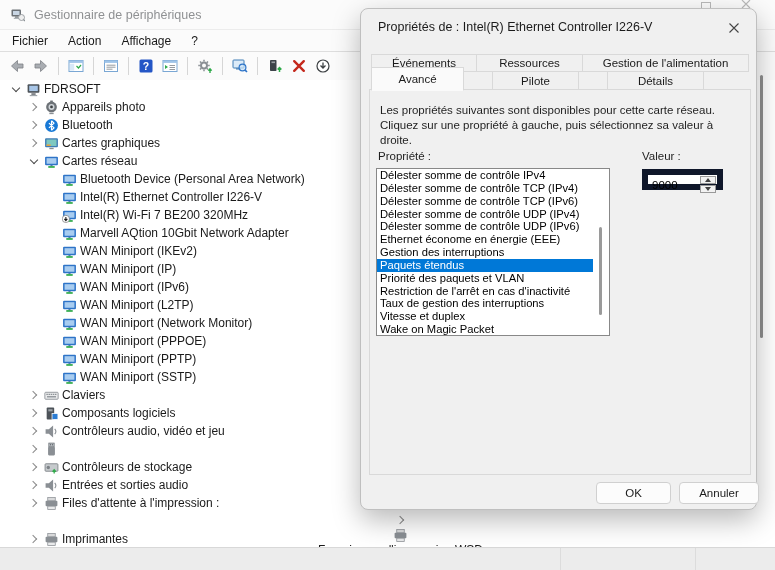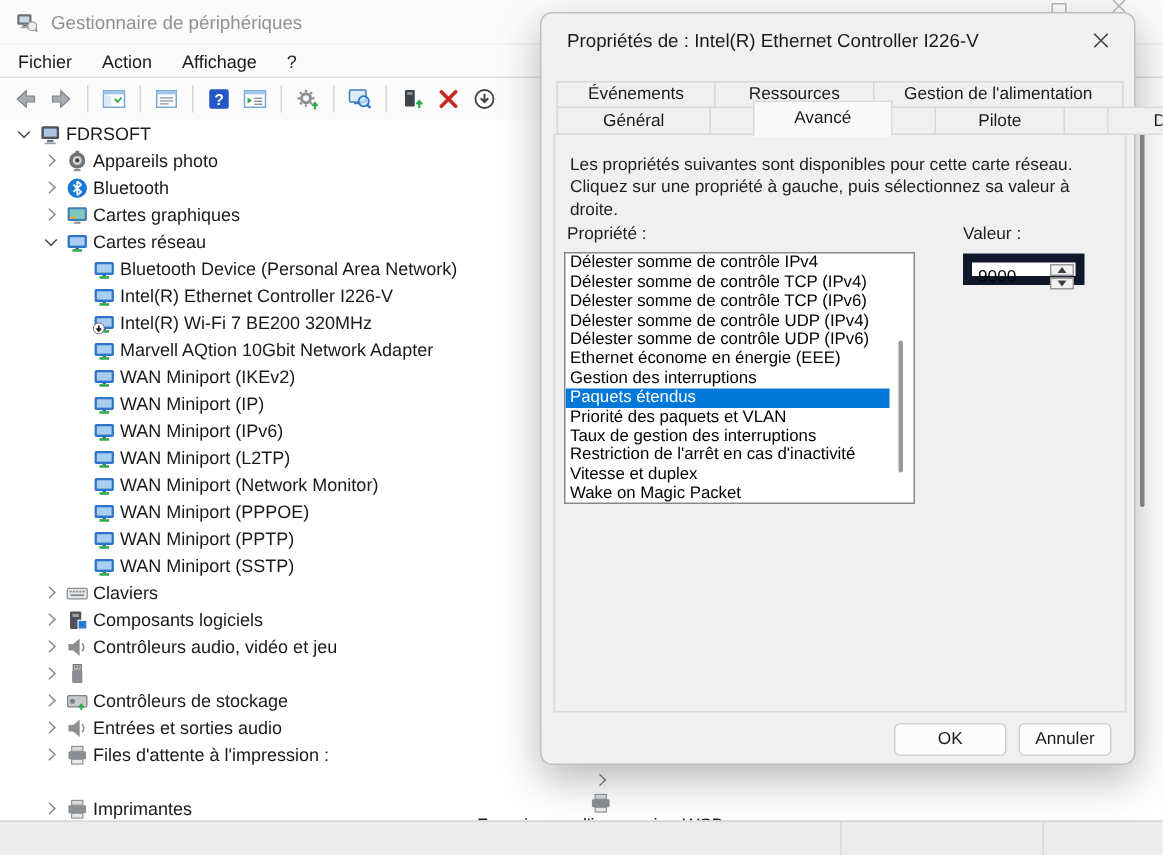--- a/index.html
+++ b/index.html
@@ -97,21 +97,21 @@
   .arr-up { width: 0; height: 0; border-left: 3px solid transparent; border-right: 3px solid transparent;
             border-bottom: 4px solid #404040; }
   .arr-dn { width: 0; height: 0; border-left: 3px solid transparent; border-right: 3px solid transparent;
             border-top: 4px solid #404040; }
 
   .dlg-btn { position: absolute; height: 22px; background: #fcfcfc; border: 1px solid #d0d0d0;
              border-radius: 4px; font-size: 11.5px; color: #1b1b1b;
              display: flex; align-items: center; justify-content: center;
              font-family: Liberation Sans, sans-serif; }
   .btn-ok { left: 235px; top: 473px; width: 75px; }
-  .btn-cancel { left: 318px; top: 473px; width: 62px; }
+  .btn-cancel { left: 318px; top: 473px; width: 80px; }
 </style>
 </head>
 <body>
 
 <div class="devwin">
   <div class="titlebar">
     <span class="app-icon">
       <svg viewBox="0 0 15 15" width="15" height="15">
           <rect x="1.5" y="2.5" width="9.5" height="7" rx="1" fill="#6d7277"></rect>
           <rect x="3" y="4" width="6.5" height="4" fill="#c9d6e4"></rect>
@@ -581,21 +581,20 @@
         </svg>
     </span>
   </div>
 
   <div class="tabs tabs-r1">
       <div class="tab" style="width: 106px;">Événements</div>
       <div class="tab" style="width: 107px;">Ressources</div>
       <div class="tab" style="width: 167px;">Gestion de l'alimentation</div>
     </div>
   <div class="tabs tabs-r2">
-      <div class="tab" style="width: 103px;">Général</div>
       <div class="tab active" style="width: 93px;">Avancé</div>
       <div class="tab" style="width: 87px;">Pilote</div>
       <div class="tab" style="width: 97px;">Détails</div>
     </div>
 
   <div class="panel">
     <div class="desc">Les propriétés suivantes sont disponibles pour cette carte réseau. Cliquez sur une propriété à gauche, puis sélectionnez sa valeur à droite.</div>
     <div class="fld-label lbl-prop">Propriété :</div>
     <div class="fld-label lbl-val">Valeur :</div>
 
@@ -603,22 +602,22 @@
       <div id="prop-items">
           <div class="prop-item">Délester somme de contrôle IPv4</div>
           <div class="prop-item">Délester somme de contrôle TCP (IPv4)</div>
           <div class="prop-item">Délester somme de contrôle TCP (IPv6)</div>
           <div class="prop-item">Délester somme de contrôle UDP (IPv4)</div>
           <div class="prop-item">Délester somme de contrôle UDP (IPv6)</div>
           <div class="prop-item">Ethernet économe en énergie (EEE)</div>
           <div class="prop-item">Gestion des interruptions</div>
           <div class="prop-item sel">Paquets étendus</div>
           <div class="prop-item">Priorité des paquets et VLAN</div>
+          <div class="prop-item">Restriction de l'arrêt en cas d'inactivité</div>
           <div class="prop-item">Taux de gestion des interruptions</div>
-          <div class="prop-item">Restriction de l'arrêt en cas d'inactivité</div>
           <div class="prop-item">Vitesse et duplex</div>
           <div class="prop-item">Wake on Magic Packet</div>
         </div>
       <div class="lb-thumb"></div>
     </div>
 
     <div class="spin-wrap">
       <input class="spin-input" value="9000" style="">
       <div class="spin-btns">
         <div class="spin-btn">

